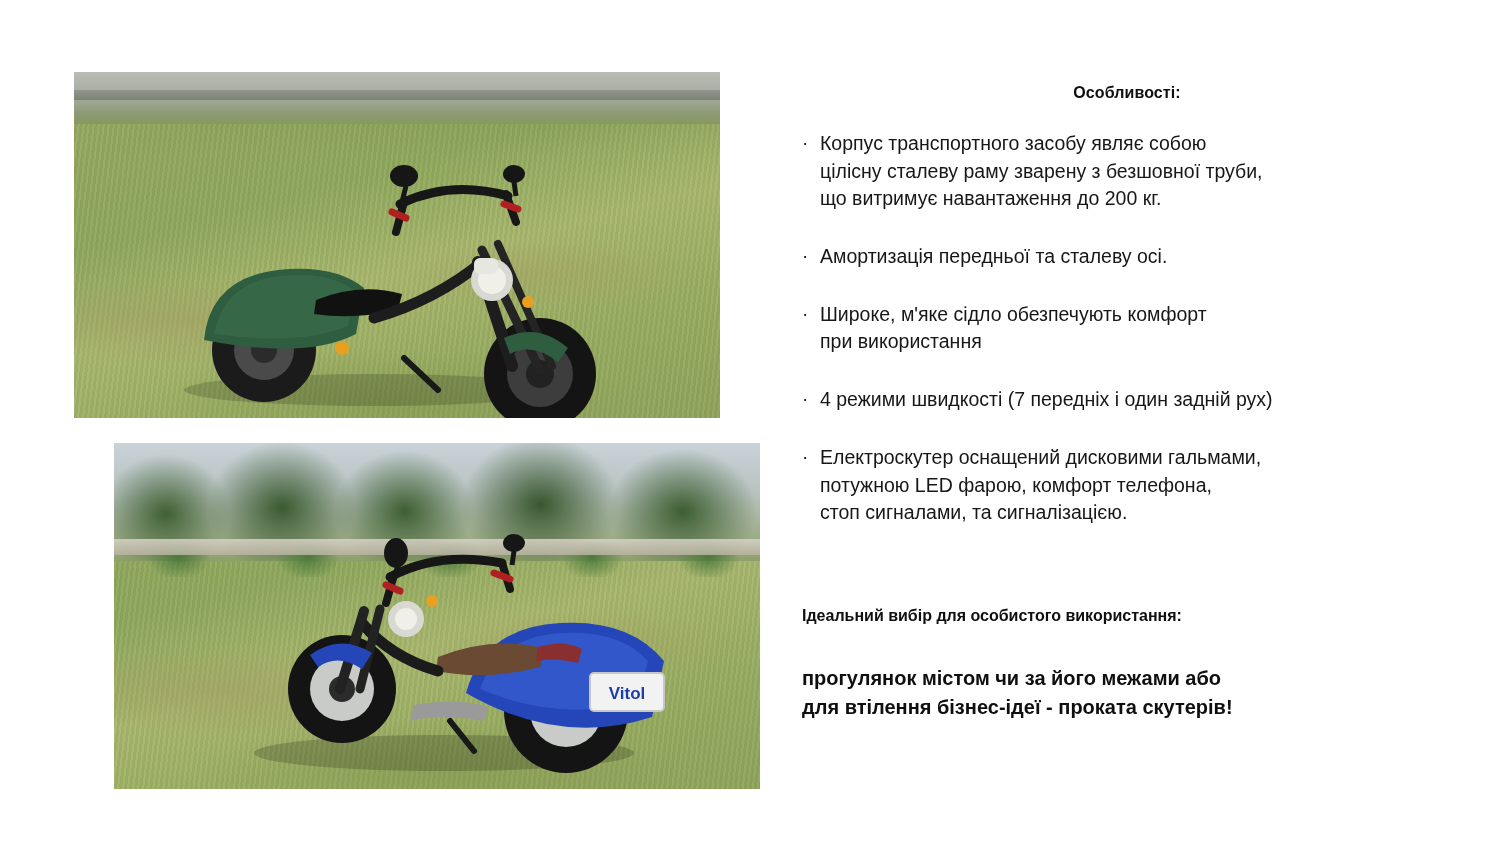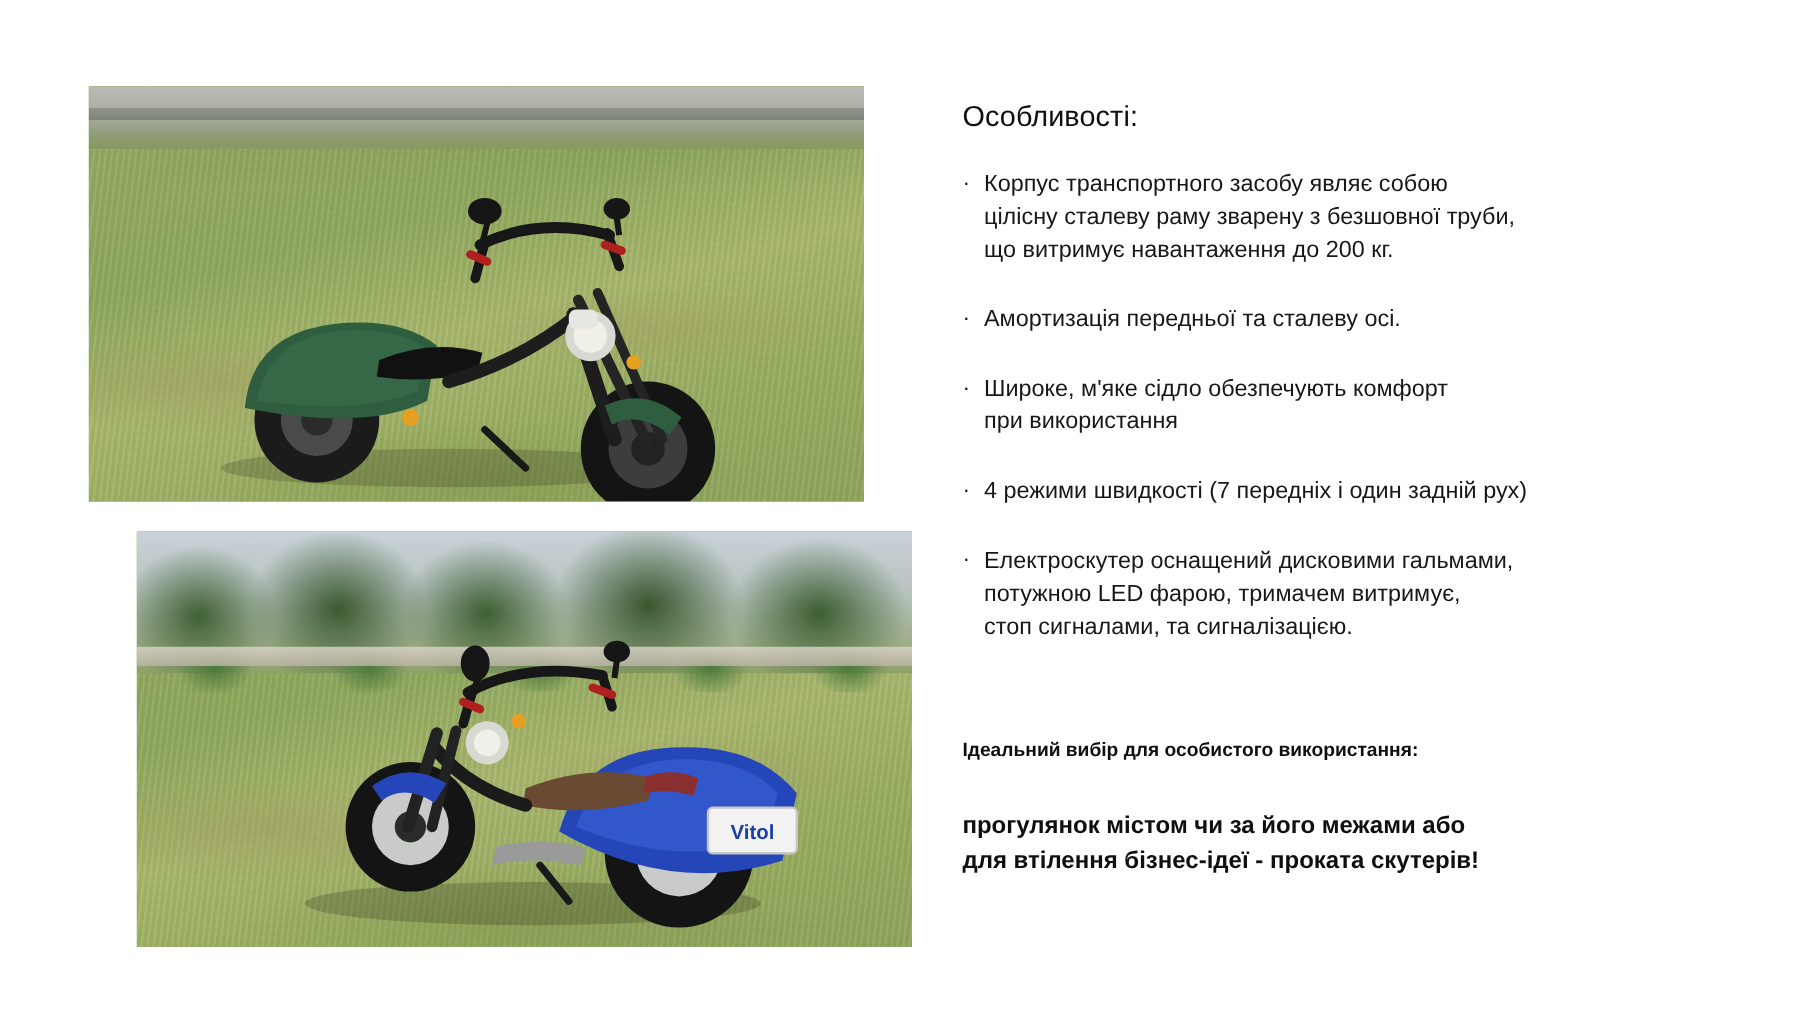--- a/index.html
+++ b/index.html
@@ -115,25 +115,26 @@
   }
 
   
   .text-column {
     position: absolute;
     left: 802px;
     top: 84px;
     width: 650px;
   }
   .heading {
-    font-size: 24px;
-    font-weight: normal;
+    font-size: 16px;
+    font-weight: bold;
     color: #0f0f0f;
     letter-spacing: .1px;
     margin: 0 0 26px 0;
+    text-align: center;
   }
   .feature-list {
     list-style: none;
     margin: 0;
     padding: 0;
   }
   .feature-item {
     position: relative;
     padding-left: 18px;
     margin-bottom: 30px;
@@ -305,21 +306,21 @@
         <span class="feature-text">Широке, м'яке сідло обезпечують комфорт
  при використання</span>
       </li>
       <li class="feature-item">
         <span class="bullet">·</span>
         <span class="feature-text">4 режими швидкості (7 передніх і один задній рух)</span>
       </li>
       <li class="feature-item">
         <span class="bullet">·</span>
         <span class="feature-text">Електроскутер оснащений дисковими гальмами,
-потужною LED фарою, тримачем витримує,
+потужною LED фарою, комфорт телефона,
 стоп сигналами, та сигналізацією.</span>
       </li>
     </ul>
 
     <div class="closing">
       <p class="closing-title">Ідеальний вибір для особистого використання:</p>
       <p class="closing-body">прогулянок містом чи за його межами або
 для втілення бізнес-ідеї - проката скутерів!</p>
     </div>
   </div>

